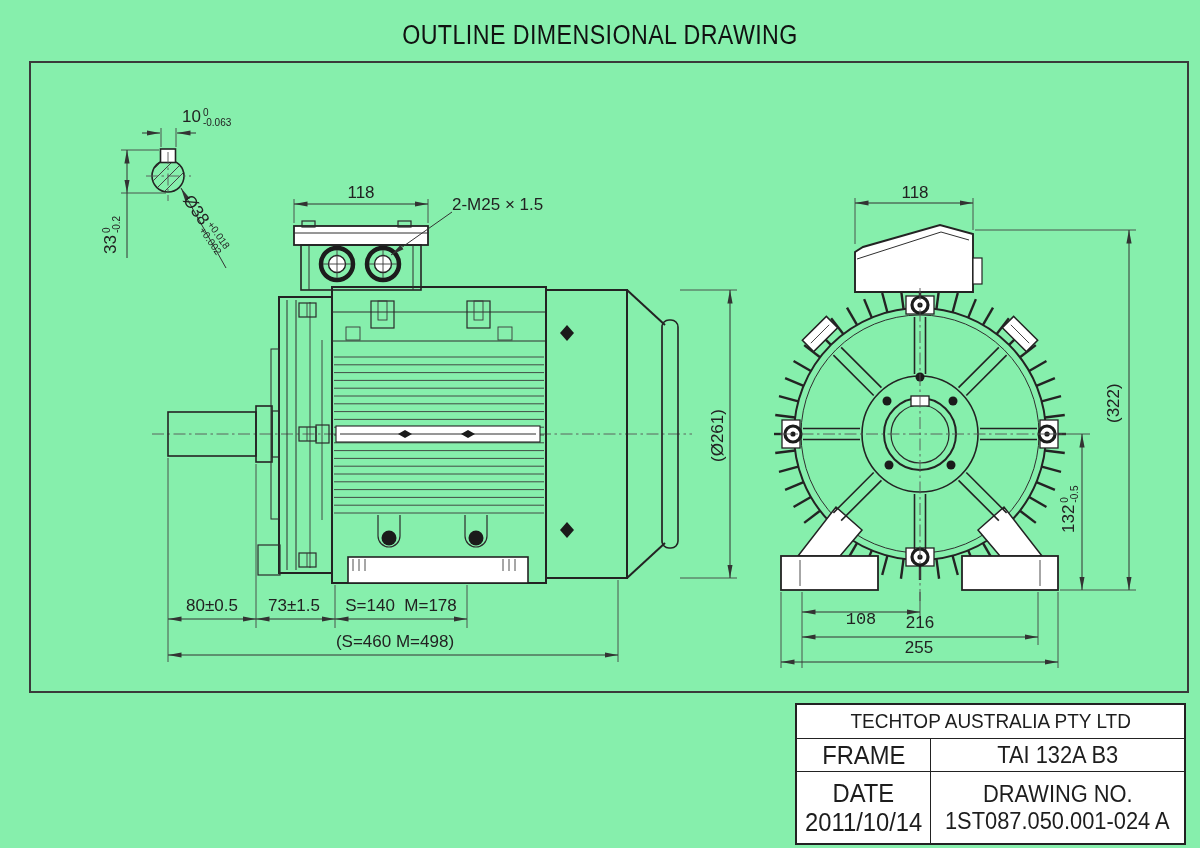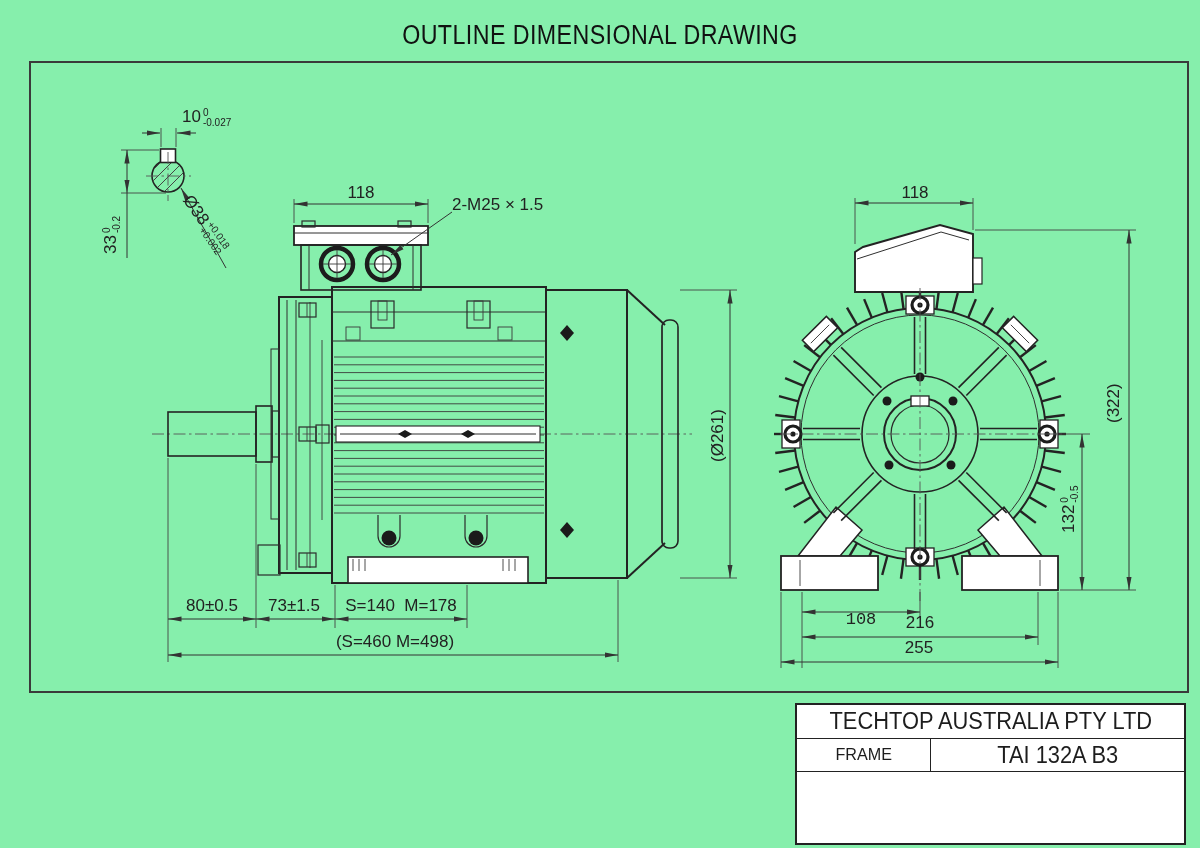--- a/index.html
+++ b/index.html
@@ -24,25 +24,25 @@
   .tol{display:inline-flex;flex-direction:column;font-size:10px;line-height:9.5px;
        margin-left:2px;padding-top:0;font-style:normal;}
   .tol i{font-style:normal;}
   .rotccw{transform:rotate(-90deg);transform-origin:0 0;}
   .rotlead{transform:rotate(55deg);transform-origin:0 0;}
   
   .tblock{position:absolute;left:795px;top:703px;width:391px;height:142px;
           border:2px solid #222;box-sizing:border-box;background:#fff;}
   .tb-row{display:flex;box-sizing:border-box;}
   .tb-company{height:33px;border-bottom:1.5px solid #222;align-items:center;justify-content:center;
-      display:flex;font-size:23px;transform-origin:center;}
+      display:flex;font-size:20px;transform-origin:center;}
   .tb-r2{height:33px;border-bottom:1.5px solid #222;}
   .tb-r3{height:72px;}
   .tb-cell-l{width:134px;border-right:1.5px solid #222;display:flex;flex-direction:column;
-      align-items:center;justify-content:center;box-sizing:border-box;font-size:17px;}
+      align-items:center;justify-content:center;box-sizing:border-box;font-size:25px;}
   .tb-cell-r{flex:1;display:flex;flex-direction:column;align-items:center;justify-content:center;
       font-size:23px;}
   .tb-squeeze{transform:scaleX(.95);transform-origin:center;white-space:nowrap;}
   
   .logo{position:absolute;left:0;top:690px;width:420px;height:130px;}
 </style>
 </head>
 <body>
 
 <div class="page">
@@ -341,21 +341,21 @@
       <line x1="1058" y1="592" x2="1058" y2="668" class="xl"></line>
       <line x1="920" y1="592" x2="920" y2="618" class="xl"></line>
       <line x1="802" y1="612" x2="920" y2="612" class="dl" marker-start="url(#mS)" marker-end="url(#mE)"></line>
       <line x1="802" y1="637" x2="1038" y2="637" class="dl" marker-start="url(#mS)" marker-end="url(#mE)"></line>
       <line x1="781" y1="662" x2="1058" y2="662" class="dl" marker-start="url(#mS)" marker-end="url(#mE)"></line>
     </g>
   </svg>
 
   <div class="dim" style="left:182px;top:108px;">
     <span>10</span>
-    <span class="tol"><i>0</i><i>-0.027</i></span>
+    <span class="tol"><i>0</i><i>-0.063</i></span>
   </div>
 
   <div class="dim rotccw" style="left:102px;top:254px;">
     <span>33</span>
     <span class="tol"><i>0</i><i>-0.2</i></span>
   </div>
 
   <div class="dim rotlead" style="left:194px;top:192px;">
     <span>Ø38</span>
     <span class="tol"><i>+0.018</i><i>+0.002</i></span>
@@ -390,15 +390,25 @@
       <span class="tb-squeeze">TECHTOP AUSTRALIA PTY LTD</span>
     </div>
     <div class="tb-row tb-r2">
       <div class="tb-cell-l">
         <span class="tb-squeeze">FRAME</span>
       </div>
       <div class="tb-cell-r">
         <span class="tb-squeeze">TAI 132A B3</span>
       </div>
     </div>
+    <div class="tb-row tb-r3">
+      <div class="tb-cell-l">
+        <span class="tb-squeeze">DATE</span>
+        <span class="tb-squeeze">2011/10/14</span>
+      </div>
+      <div class="tb-cell-r">
+        <span class="tb-squeeze">DRAWING NO.</span>
+        <span class="tb-squeeze">1ST087.050.001-024 A</span>
+      </div>
+    </div>
   </div>
 
 </div>
 
 </body></html>

